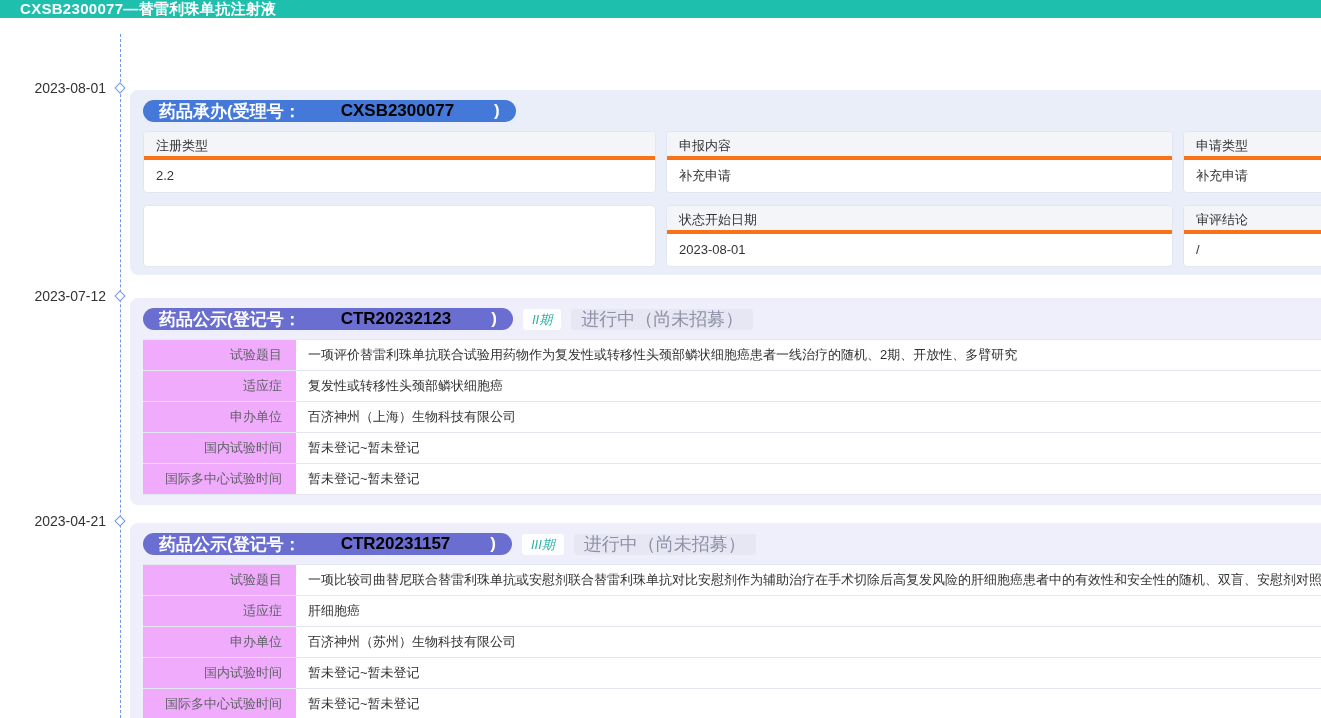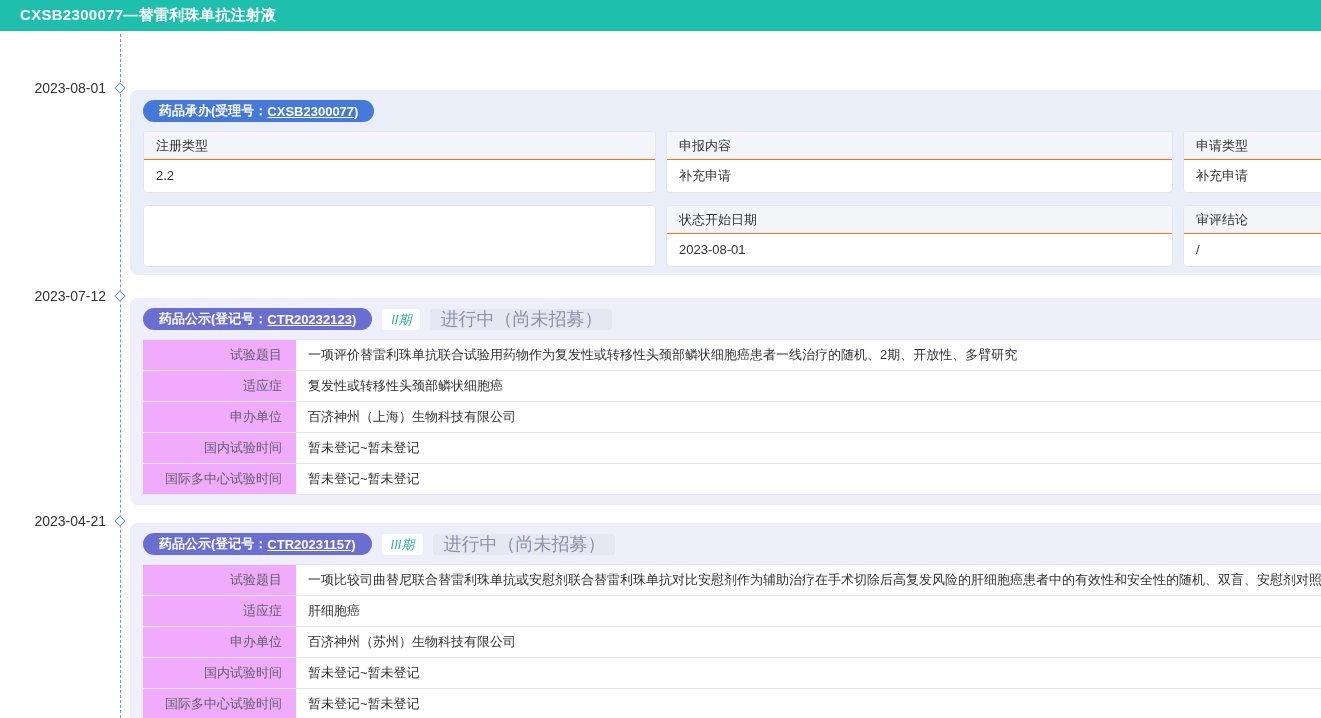--- a/index.html
+++ b/index.html
@@ -1,52 +1,52 @@
 <!DOCTYPE html>
 <html style="--header-bg: #1FBFAD; --accept-pill-bg: #4478D9; --publicity-pill-bg: #6A6ED0; --timeline-line: #6D96EC; --phase-badge-text: #2DB3A5; --status-badge-bg: #E7E7F3; --status-badge-text: #8E90A8; --card1-bg: #EAEEF8; --card2-bg: #EEEFFA;"><head>
 <meta charset="utf-8">
 <style>
   * { margin:0; padding:0; box-sizing:border-box; }
   html,body { width:1321px; height:718px; overflow:hidden; background:#fff;
     font-family:"Liberation Sans","DejaVu Sans",sans-serif; }
 
-  .app-header{ position:absolute; left:0; top:0; width:100%; height:31px;
+  .app-header{ position:absolute; left:0; top:0; width:100%; height:18px;
     background:var(--header-bg,#1FBFAD); display:flex; align-items:center; padding-left:20px; }
   .app-header .title{ color:#fff; font-size:15px; font-weight:bold; letter-spacing:.3px; }
 
   .timeline-line{ position:absolute; left:120px; top:34px; height:684px; width:0;
     border-left:1px dashed var(--timeline-line,#6D96EC); z-index:1; }
 
   .entry{ position:absolute; left:0; width:100%; z-index:2; }
   .entry .date{ position:absolute; left:14px; top:0; width:92px; text-align:right;
     font-size:14px; color:#333; line-height:16px; }
   .entry .diamond{ position:absolute; left:116px; top:4px; width:8px; height:8px;
     background:#fff; border:1.5px solid var(--timeline-line,#5B8FF9); transform:rotate(45deg); }
 
   .card{ position:absolute; left:130px; top:10px; width:1573px; border-radius:8px; }
   .card-accept{ background:var(--card1-bg,#EAEEF8); padding:10px 13px 8px; }
   .card-pub{ background:var(--card2-bg,#EEEFFA); padding:10px 13px 10px; }
 
   .badge-row{ display:flex; align-items:center; }
   .pill{ display:inline-flex; align-items:center; height:22px; padding:0 16px;
-    border-radius:12px; color:#fff; font-size:13px; font-weight:bold; white-space:nowrap; }
+    border-radius:12px; color:#fff; font-size:17px; font-weight:bold; white-space:nowrap;gap:40px; }
   .pill-blue{ background:var(--accept-pill-bg,#4478D9); }
   .pill-purple{ background:var(--publicity-pill-bg,#6A6ED0); }
-  .pill a{ color:#ffffff; text-decoration:underline; cursor:pointer; }
+  .pill a{ color:#000000; cursor:pointer; }
   .phase-badge{ margin-left:10px; height:21px; line-height:21px; padding:0 9px;
     background:#fff; color:var(--phase-badge-text,#2DB3A5); font-size:13px; border-radius:3px;font-style:italic; }
   .status-badge{ margin-left:10px; height:21px; line-height:21px; padding:0 10px;
     background:var(--status-badge-bg,#E7E7F3); color:var(--status-badge-text,#8E90A8);
     font-size:18px; border-radius:3px; }
 
   .fields{ margin-top:9px; display:grid; grid-template-columns:513px 507px 507px;
     column-gap:10px; row-gap:12px; }
   .field{ background:#fff; border:1px solid #E2E6EF; border-radius:4px; overflow:hidden; }
   .field-label{ height:28px; line-height:28px; padding:0 12px; background:#F4F5F8;
-    border-bottom:1px solid #f97316; font-size:13px; color:#333; }
+    border-bottom:4px solid #f97316; font-size:13px; color:#333; }
   .field-value{ height:32px; line-height:32px; padding:0 12px; font-size:13px; color:#333; }
 
   .trial-table{ margin-top:9px; border-top:1px solid #E4E6F2; }
   .trow{ display:flex; border-bottom:1px solid #E4E6F2; }
   .tlabel{ width:153px; text-align:right; padding-right:14px; line-height:30px;
     font-size:13px; color:#606266; background:#f0abfc; flex:none; }
   .tvalue{ flex:1; background:#fff; line-height:30px; padding:0 12px;
     font-size:13px; color:#303133; white-space:nowrap; }
 </style>
 </head>

